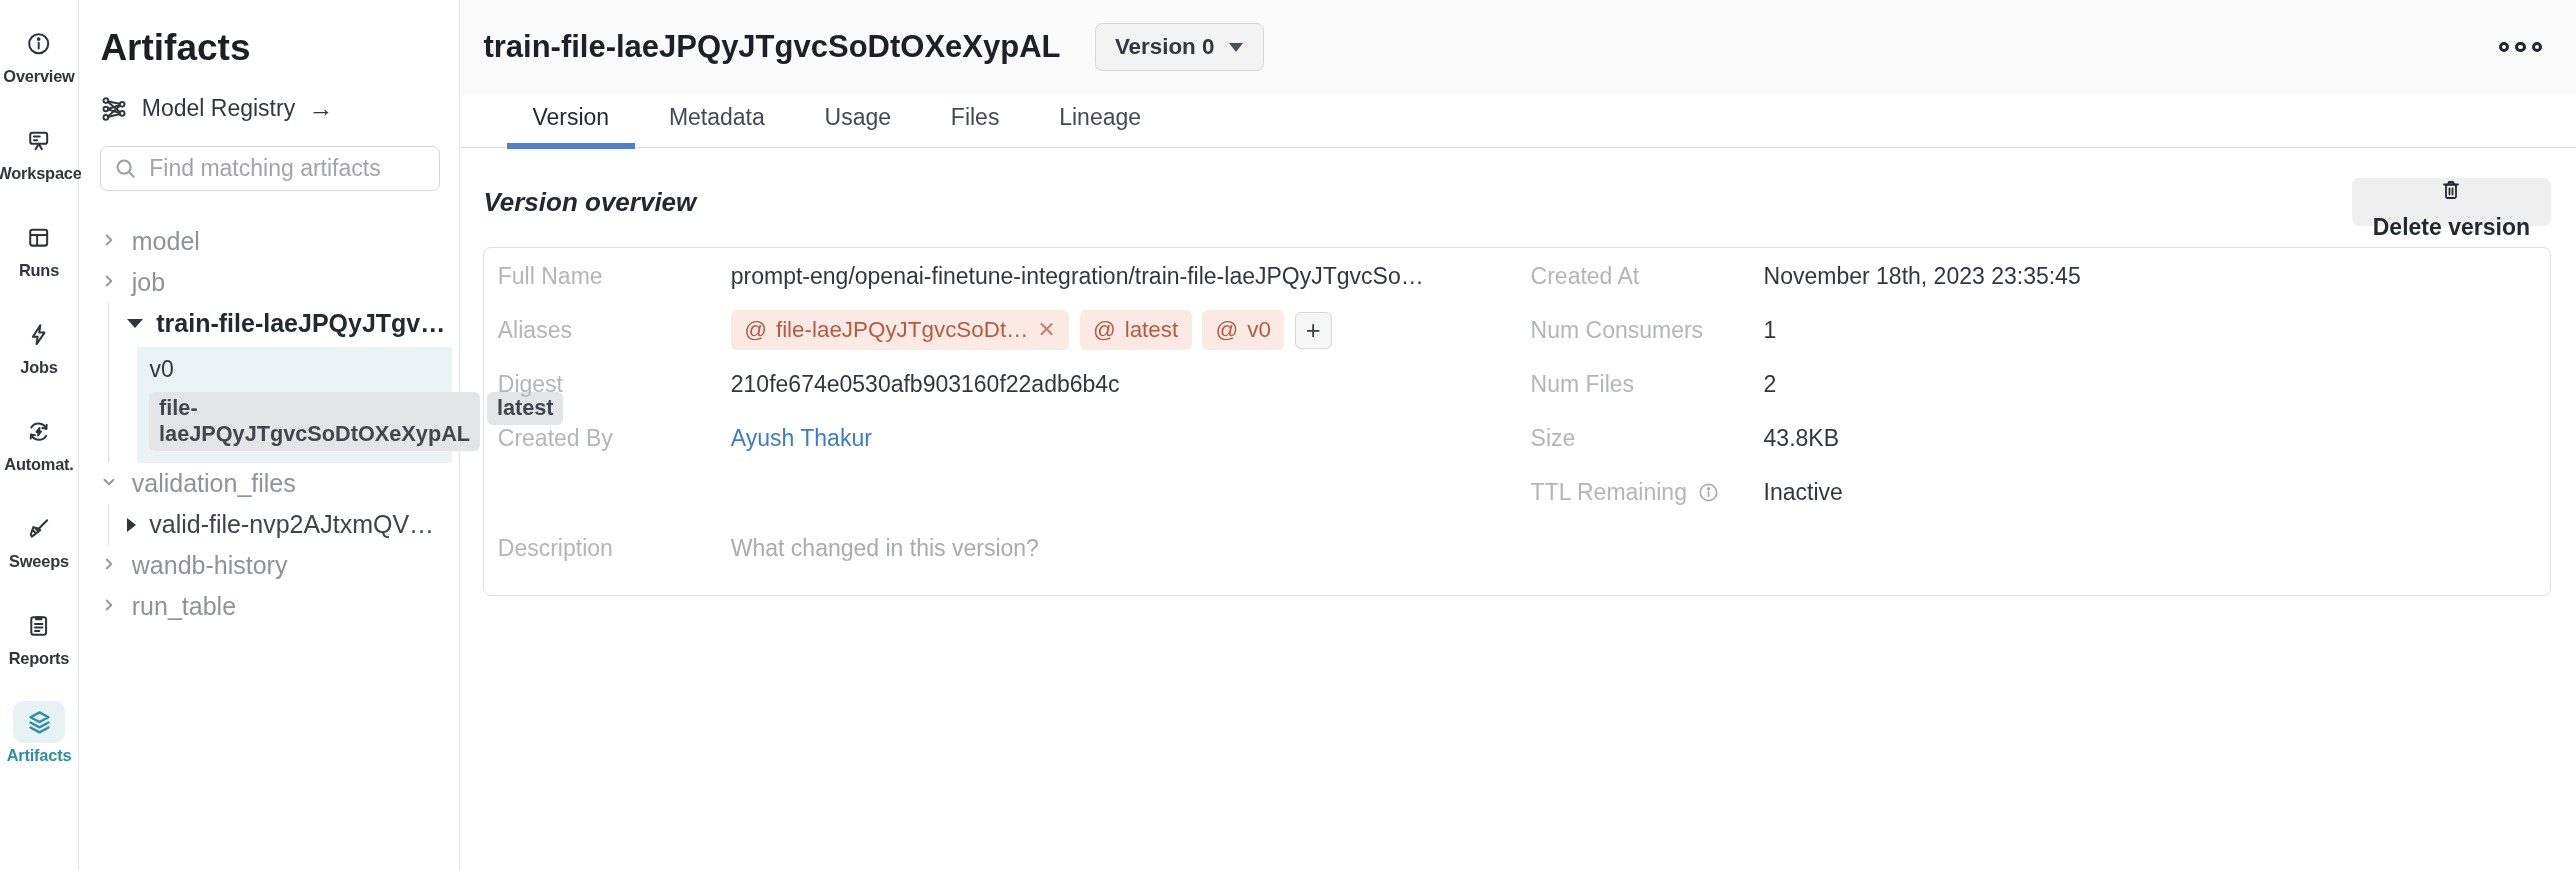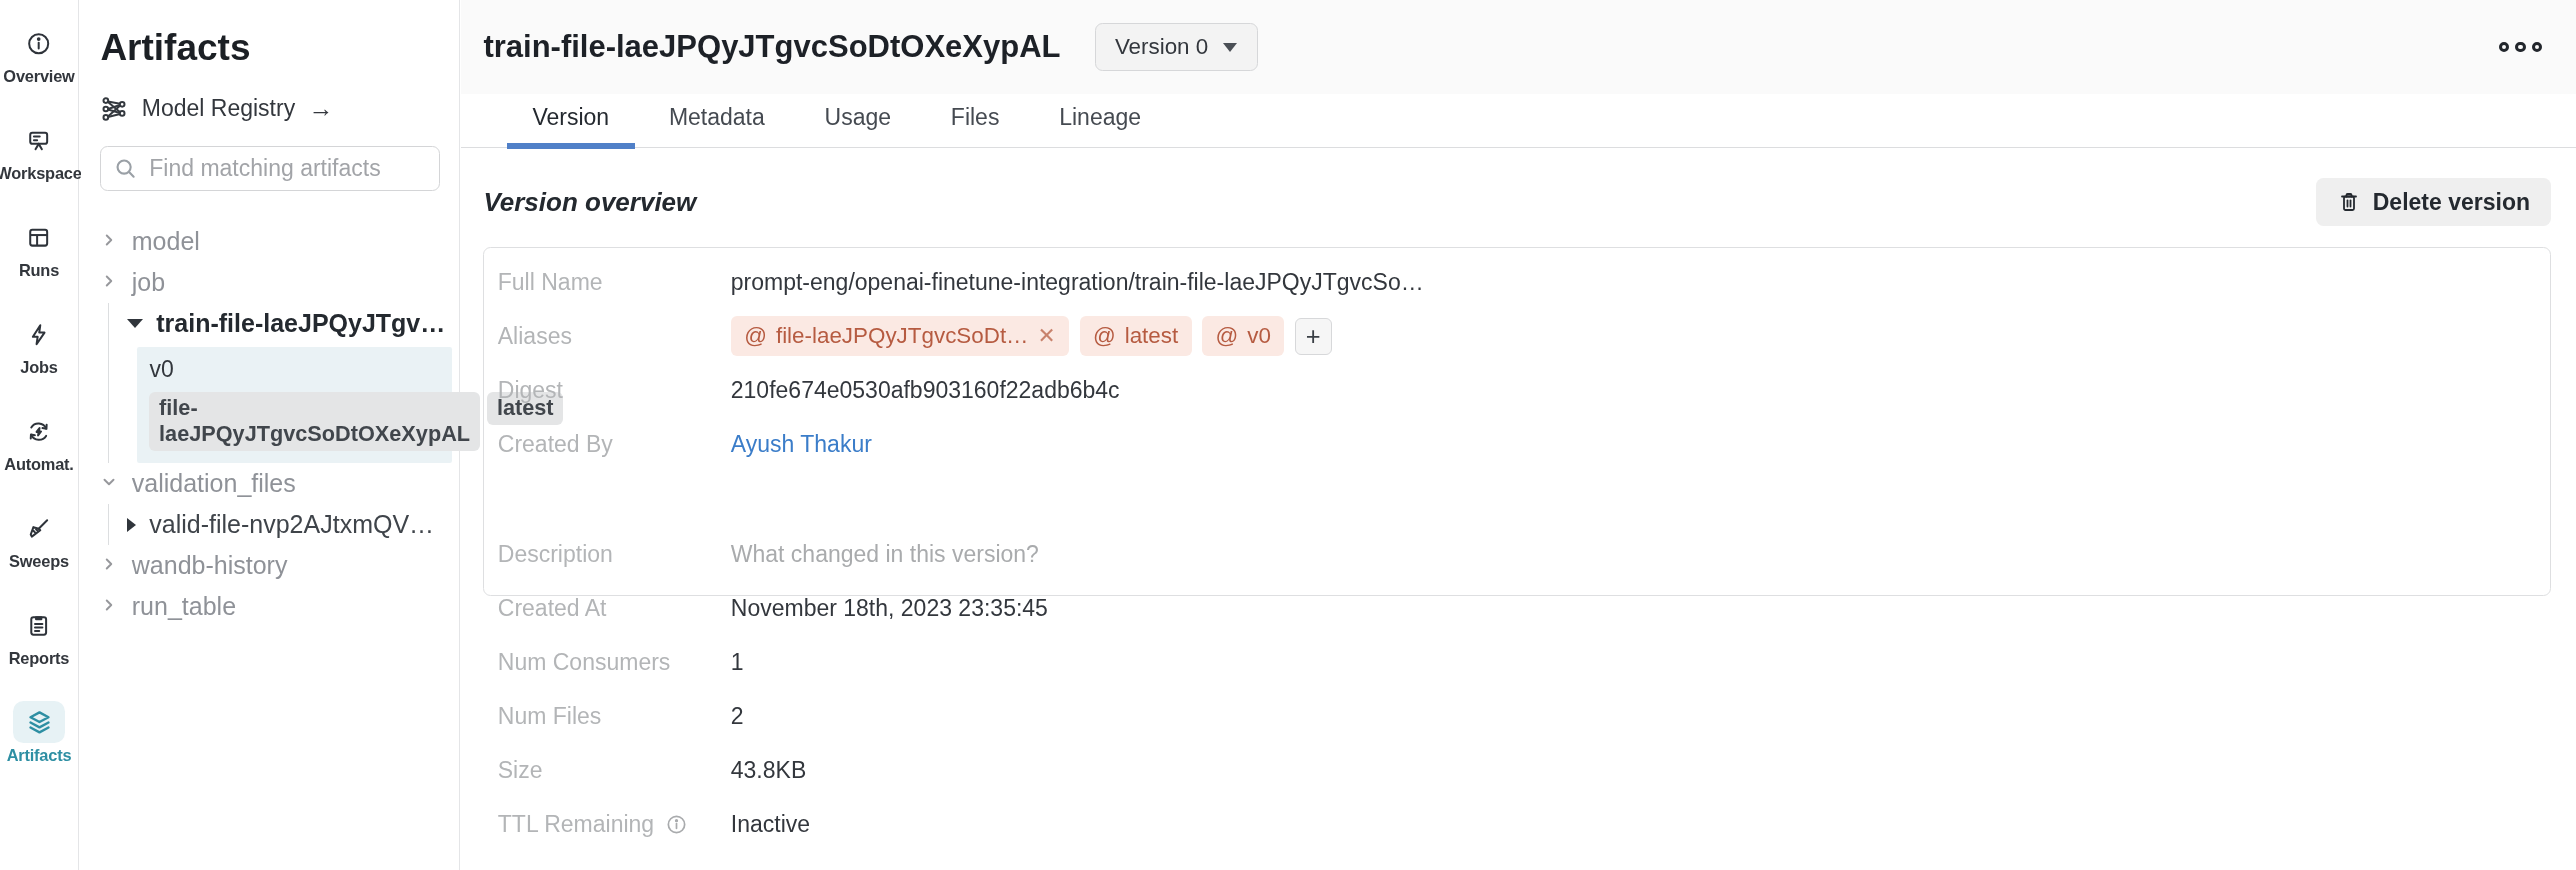--- a/index.html
+++ b/index.html
@@ -36,37 +36,37 @@
   .tree-artifact-plain { font-size:25px; color:#3f444a; }
   .version-block { background:#eaf2f5; margin-left:10.5px; margin-right:-10.5px; margin-top:3px; padding:9px 12px 12px; border-radius:2.2px; cursor:pointer; }
   .version-name { font-size:23px; color:#33373d; }
   .version-tags { display:flex; flex-direction:row; align-items:flex-start; gap:7.5px; margin-top:9px; }
   .tag-pill { background:#e4e5e6; border-radius:6px; padding:3.7px 9.7px; font-size:21.7px; font-weight:700; color:#41464c; }
 
   
   .main { position:absolute; left:461px; top:0; right:0; height:100%; }
   .main-header { height:94px; background:#fafafa; display:flex; align-items:center; padding:0 34px 0 22.4px;text-align:center; }
   .page-title { font-size:31px; font-weight:700; color:#1d2127; }
-  .version-dropdown { margin-left:34px; height:48px; padding:0 19.4px; background:#f3f3f3; border:1.5px solid #d6d7d9; border-radius:7.5px; display:flex; align-items:center; gap:15px; cursor:pointer; }
+  .version-dropdown { margin-left:34px; height:48px; padding:0 19.4px; background:#f3f3f3; border:1.5px solid #d6d7d9; border-radius:7.5px; display:flex; align-items:center; gap:15px; cursor:pointer;font-weight:bold; }
   .version-dropdown-label { font-size:22.4px; color:#33373d; }
   .caret-down { width:0; height:0; border-left:7.5px solid transparent; border-right:7.5px solid transparent; border-top:9px solid #4a4f55; }
   .overflow-menu { margin-left:auto; display:flex; gap:6px; cursor:pointer; }
   .overflow-menu span { width:10.5px; height:10.5px; border:3.4px solid #22262c; border-radius:50%; display:block; }
 
   .tabs { height:54px; background:#fff; border-bottom:1.5px solid #dcdddf; display:flex; align-items:flex-end; padding-left:46px; gap:9px; }
   .tab { padding:0 25.4px 15.7px; font-size:23px; color:#454a51; position:relative; cursor:pointer; white-space:nowrap; }
   .tab.active { color:#24292f; font-weight:400; }
   .tab.active::after { content:""; position:absolute; left:0; right:0; bottom:-1.5px; height:5.2px; background:#5080c8; }
 
   .content { padding:0 25px 0 22.4px; }
   .content-head { margin-top:30px; display:flex; align-items:center; justify-content:space-between; }
   .section-title { font-size:26px; font-weight:600; color:#24292f;font-style:italic; }
-  .delete-btn { height:48px; padding:0 21px; background:#efefef; border:none; border-radius:7.5px; display:flex; align-items:center; gap:12px; font-size:23px; font-weight:600; color:#24292f; cursor:pointer; font-family:"Liberation Sans", sans-serif; }
-
-  .card { margin-top:21px; border:1.5px solid #dedfe1; border-radius:7.5px; height:349px; display:flex; padding-top:7px;flex-direction:column; }
+  .delete-btn { height:48px; padding:0 21px; background:#efefef; border:none; border-radius:7.5px; display:flex; align-items:center; gap:12px; font-size:23px; font-weight:600; color:#24292f; cursor:pointer; font-family:"Liberation Sans", sans-serif;flex-direction:column; }
+
+  .card { margin-top:21px; border:1.5px solid #dedfe1; border-radius:7.5px; height:349px; display:flex; padding-top:1px; }
   .card-col { width:50%; }
   .field-row { display:flex; align-items:center; height:54px; padding-left:13.4px; }
   .field-label { width:233px; flex:0 0 233px; font-size:23px; color:#b3b5b7; display:flex; align-items:center; gap:10.5px; white-space:nowrap; }
   .field-value { font-size:23px; color:#33373d; white-space:nowrap; }
   .field-link { font-size:23px; color:#3b7dc9; cursor:pointer; white-space:nowrap; }
   .placeholder { color:#a9abad; }
   .desc-row { margin-top:56px; }
 
   .alias-list { display:flex; align-items:center; gap:10.5px; }
   .alias-pill { background:#fbe9e3; border-radius:6px; height:40px; padding:0 13.4px; display:flex; align-items:center; gap:9px; color:#b65b41; font-size:22.4px; cursor:pointer; white-space:nowrap; }

